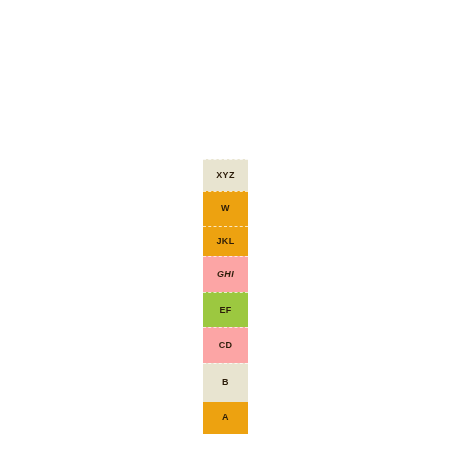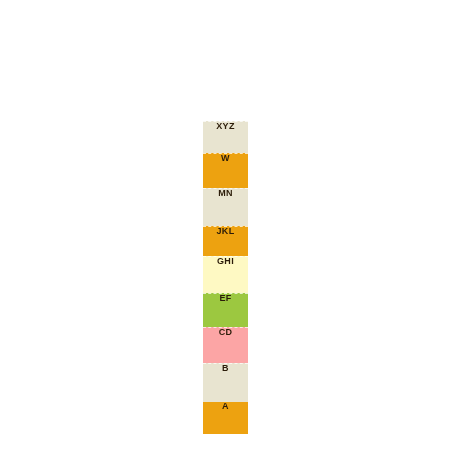--- a/index.html
+++ b/index.html
@@ -25,21 +25,21 @@
     width: 45px;
     height: 416px;
     display: flex;
     flex-direction: column-reverse;
     box-sizing: border-box;
   }
   .bar-segment {
     position: relative;
     width: 100%;
     display: flex;
-    align-items: flex-start;
+    align-items: center;
     justify-content: center;
     box-sizing: border-box;
   }
   .bar-segment + .bar-segment {
     border-top: 1px dashed rgba(255, 255, 255, 0.75);
   }
   .segment-label {
     font-family: "Liberation Sans", sans-serif;
     font-size: 9px;
     font-weight: bold;
@@ -60,28 +60,25 @@
       </div>
       <div class="bar-segment" style="flex: 0.0913462 1 0px; background: rgb(232, 228, 208);">
         <span class="segment-label">B</span>
       </div>
       <div class="bar-segment" style="flex: 0.0865385 1 0px; background: #fca5a5;">
         <span class="segment-label">CD</span>
       </div>
       <div class="bar-segment" style="flex: 0.0817308 1 0px; background: rgb(156, 200, 64);">
         <span class="segment-label">EF</span>
       </div>
-      <div class="bar-segment" style="flex: 0.0865385 1 0px; background: #fef9c3;">
+      <div class="bar-segment" style="flex: 0.0865385 1 0px; background: #fca5a5; font-style: italic;">
         <span class="segment-label">GHI</span>
       </div>
       <div class="bar-segment" style="flex: 0.0721154 1 0px; background: rgb(237, 162, 16);">
         <span class="segment-label">JKL</span>
-      </div>
-      <div class="bar-segment" style="flex: 0.0913462 1 0px; background: rgb(232, 228, 208);">
-        <span class="segment-label">MN</span>
       </div>
       <div class="bar-segment" style="flex: 0.0817308 1 0px; background: rgb(237, 162, 16);">
         <span class="segment-label">W</span>
       </div>
       <div class="bar-segment" style="flex: 0.0769231 1 0px; background: rgb(232, 228, 208);">
         <span class="segment-label">XYZ</span>
       </div>
     </div>
 </div>
 

